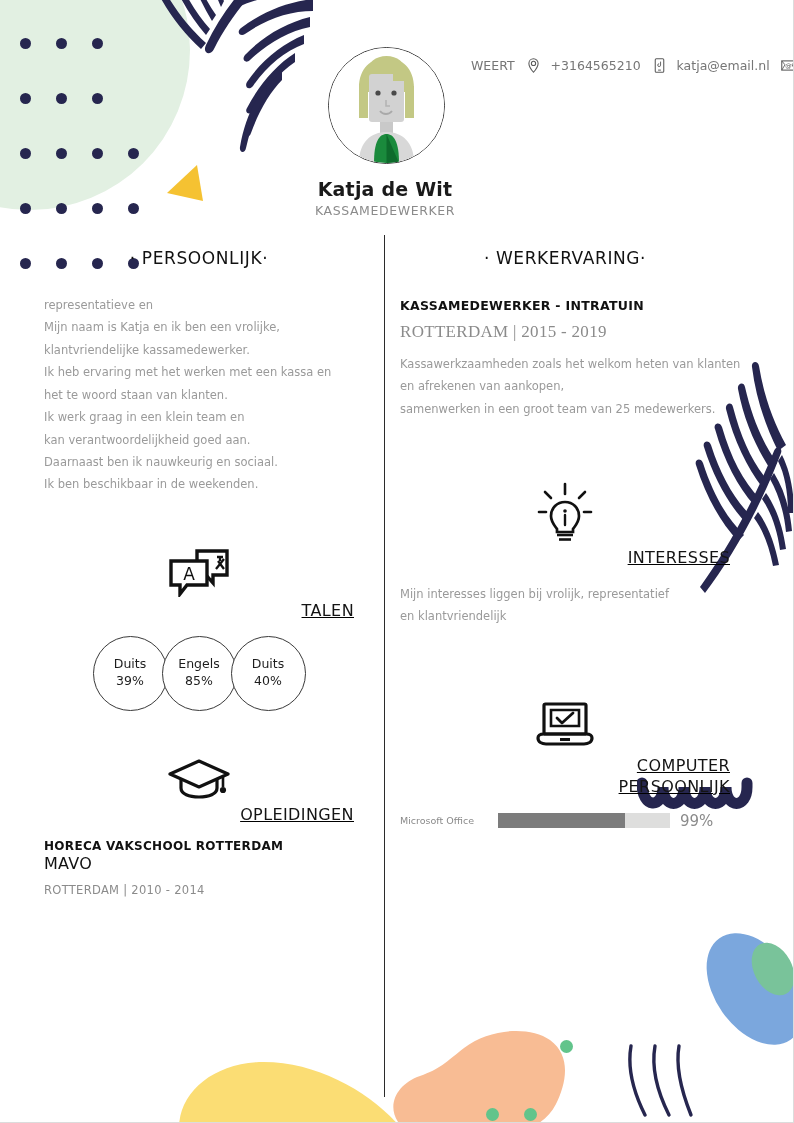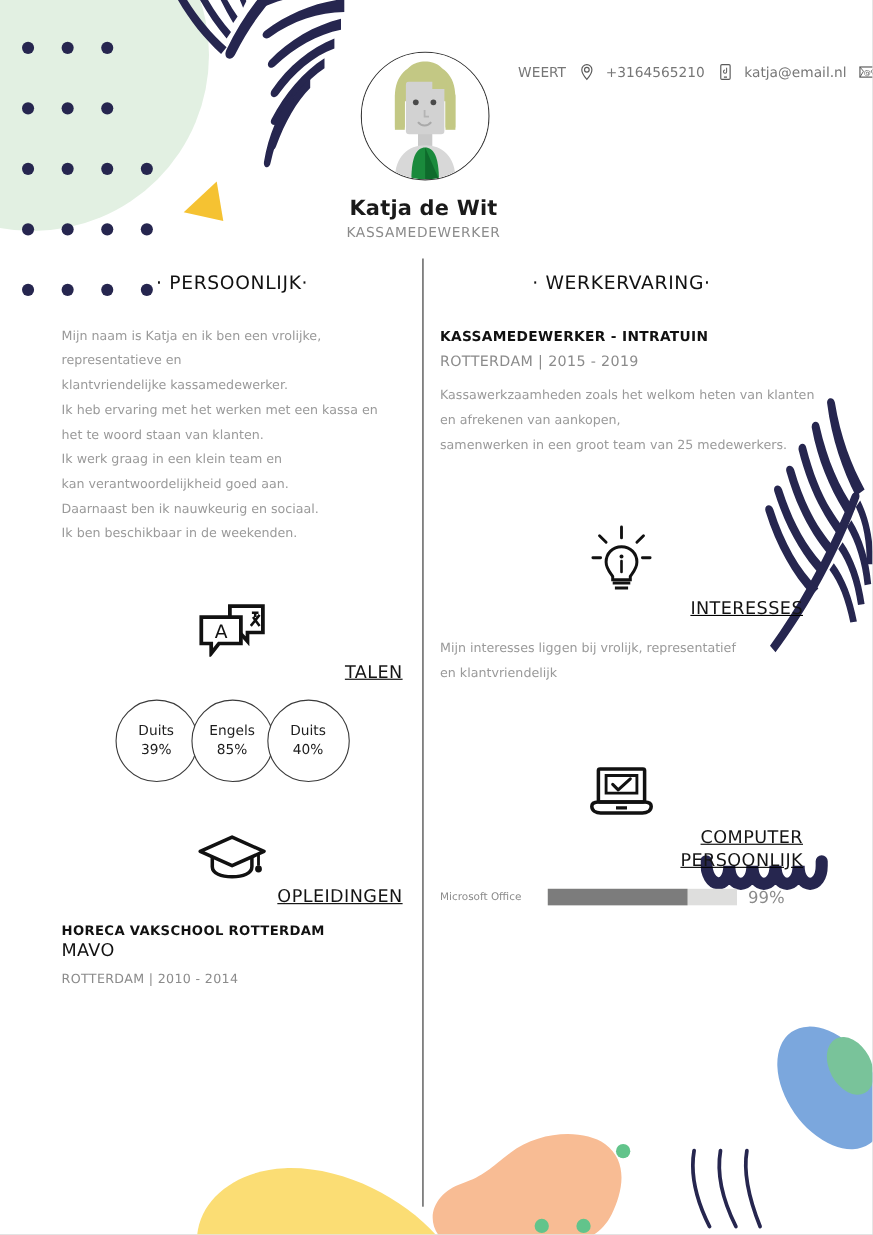--- a/index.html
+++ b/index.html
@@ -80,39 +80,39 @@
   .contact-row .ico { width: 17px; height: 17px; flex: none; display: block; }
 
   
   .divider {
     position: absolute; left: 384px; top: 235px;
     width: 1.4px; height: 862px;
     background: #2b2b2b;
   }
 
   
-  .col-left  { position: absolute; left: 56px;  top: 248px; width: 310px; }
+  .col-left  { position: absolute; left: 44px;  top: 248px; width: 310px; }
   .col-right { position: absolute; left: 400px; top: 248px; width: 330px; }
 
   .sec-title {
     text-align: center;
     font-size: 17px; color: #111; letter-spacing: .6px;
     font-weight: normal;
   }
 
   .body-text {
     font-size: 11.5px; color: #9a9a9a; line-height: 1.95;
   }
   .body-text p { white-space: nowrap; }
 
   .job-title {
     font-size: 12.5px; font-weight: bold; color: #111; letter-spacing: .3px;
   }
   .job-meta {
-    font-size: 13px; color: #8b8b8b; margin-top: 9px; letter-spacing: .3px;
+    font-size: 17px; color: #8b8b8b; margin-top: 9px; letter-spacing: .3px; font-family: Liberation Serif, serif;
   }
 
   
   .icon-head { text-align: right; text-decoration: underline; }
   .icon-head .glyph { display: block; margin: 0 auto 4px; }
   .icon-head .cap {
     font-size: 16px; color: #141414; letter-spacing: .4px; line-height: 1.3;
   }
 
   
@@ -316,22 +316,22 @@
     </div>
   </div>
 
   <div class="divider"></div>
 
   <div class="col-left">
 
     <div class="sec-title">· PERSOONLIJK·</div>
 
     <div class="body-text" style="margin-top:26px;">
+      <p>representatieve en</p>
       <p>Mijn naam is Katja en ik ben een vrolijke,</p>
-      <p>representatieve en</p>
       <p>klantvriendelijke kassamedewerker.</p>
       <p>Ik heb ervaring met het werken met een kassa en</p>
       <p>het te woord staan van klanten.</p>
       <p>Ik werk graag in een klein team en</p>
       <p>kan verantwoordelijkheid goed aan.</p>
       <p>Daarnaast ben ik nauwkeurig en sociaal.</p>
       <p>Ik ben beschikbaar in de weekenden.</p>
     </div>
 
     <div class="icon-head" style="margin-top:51px;">

